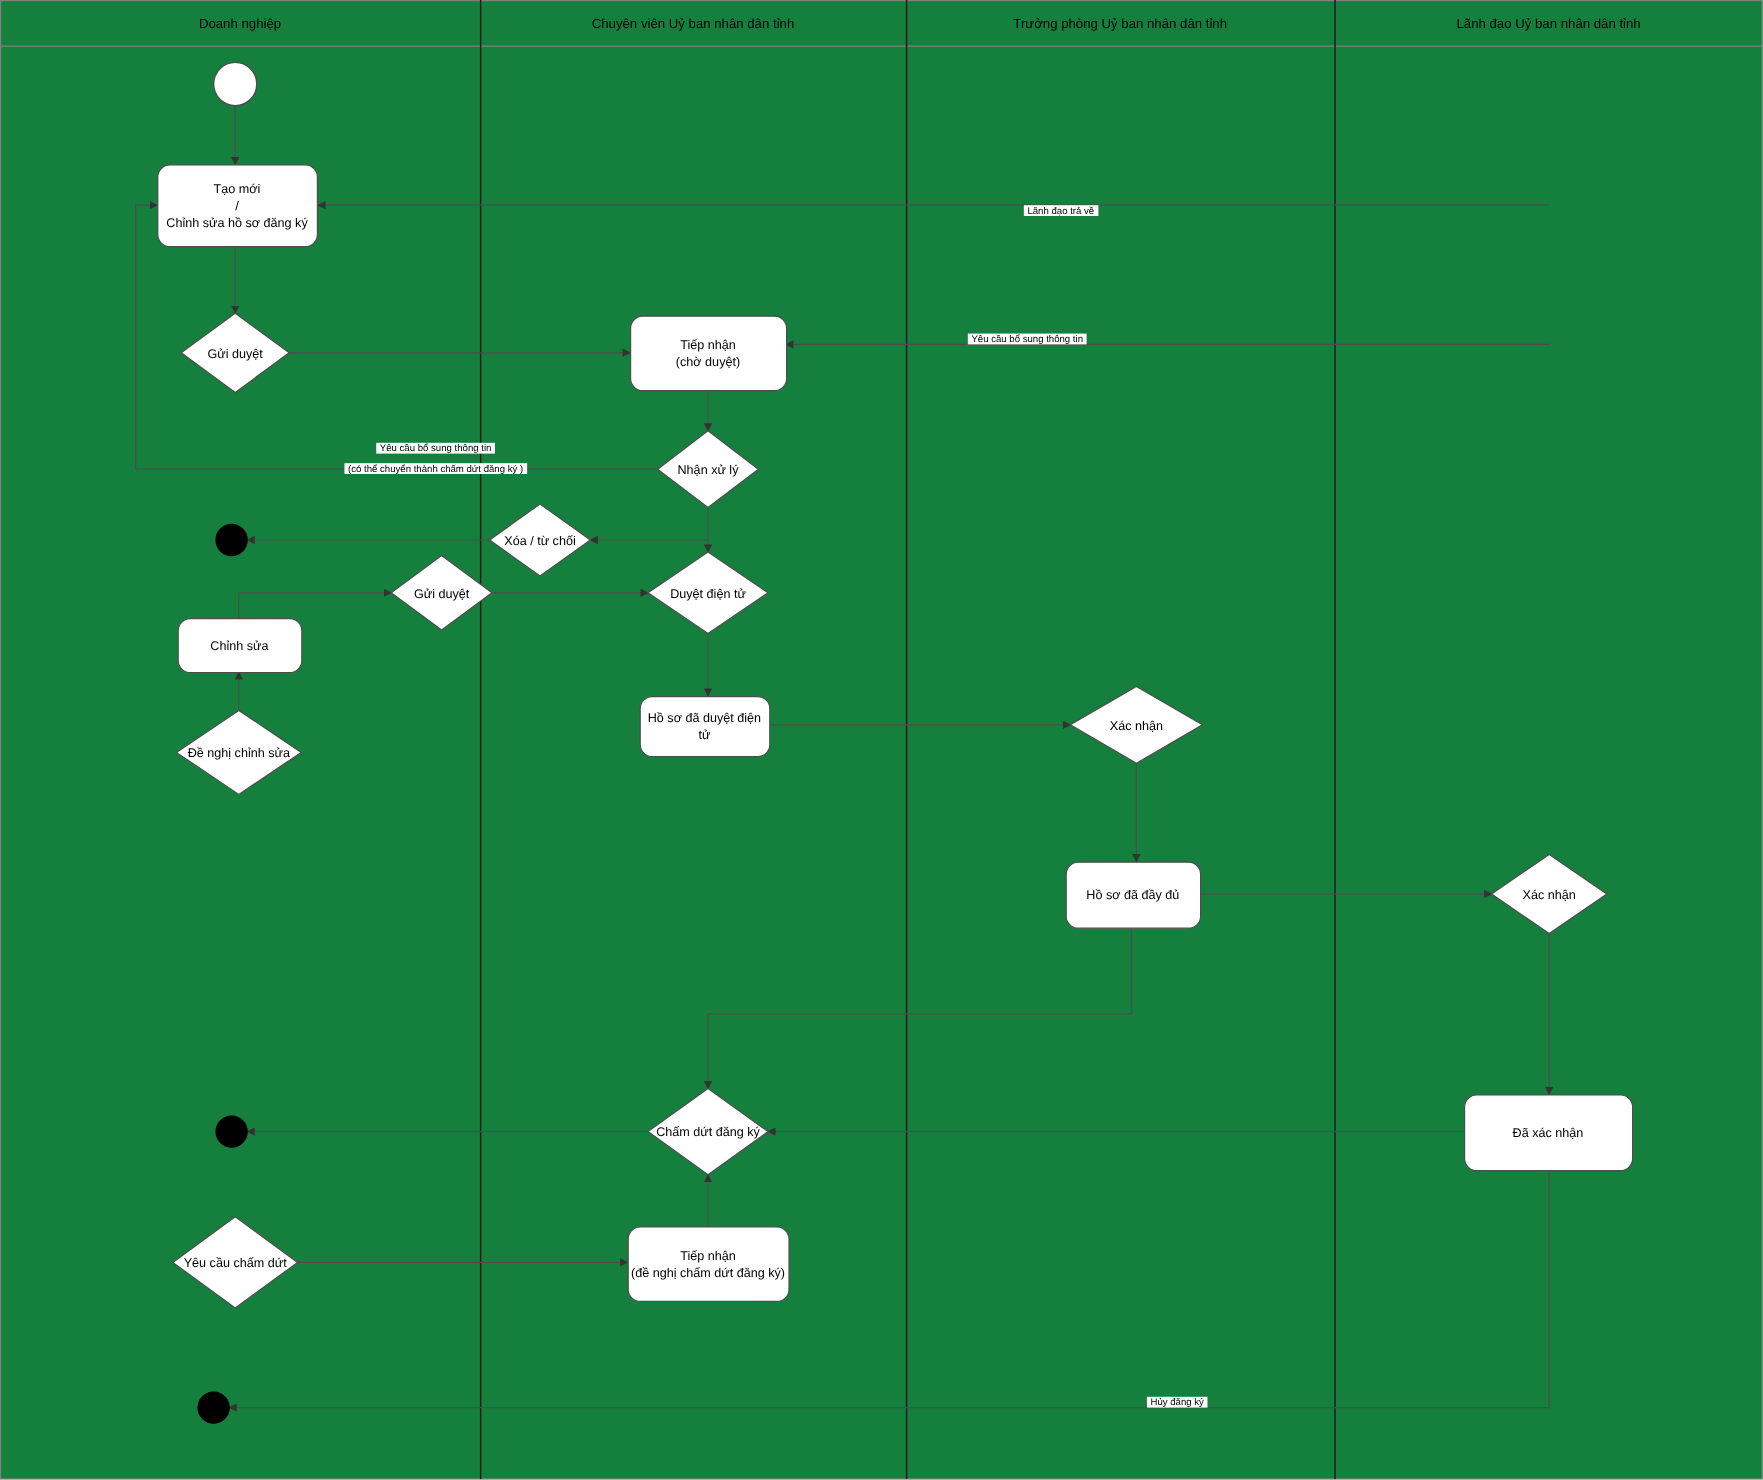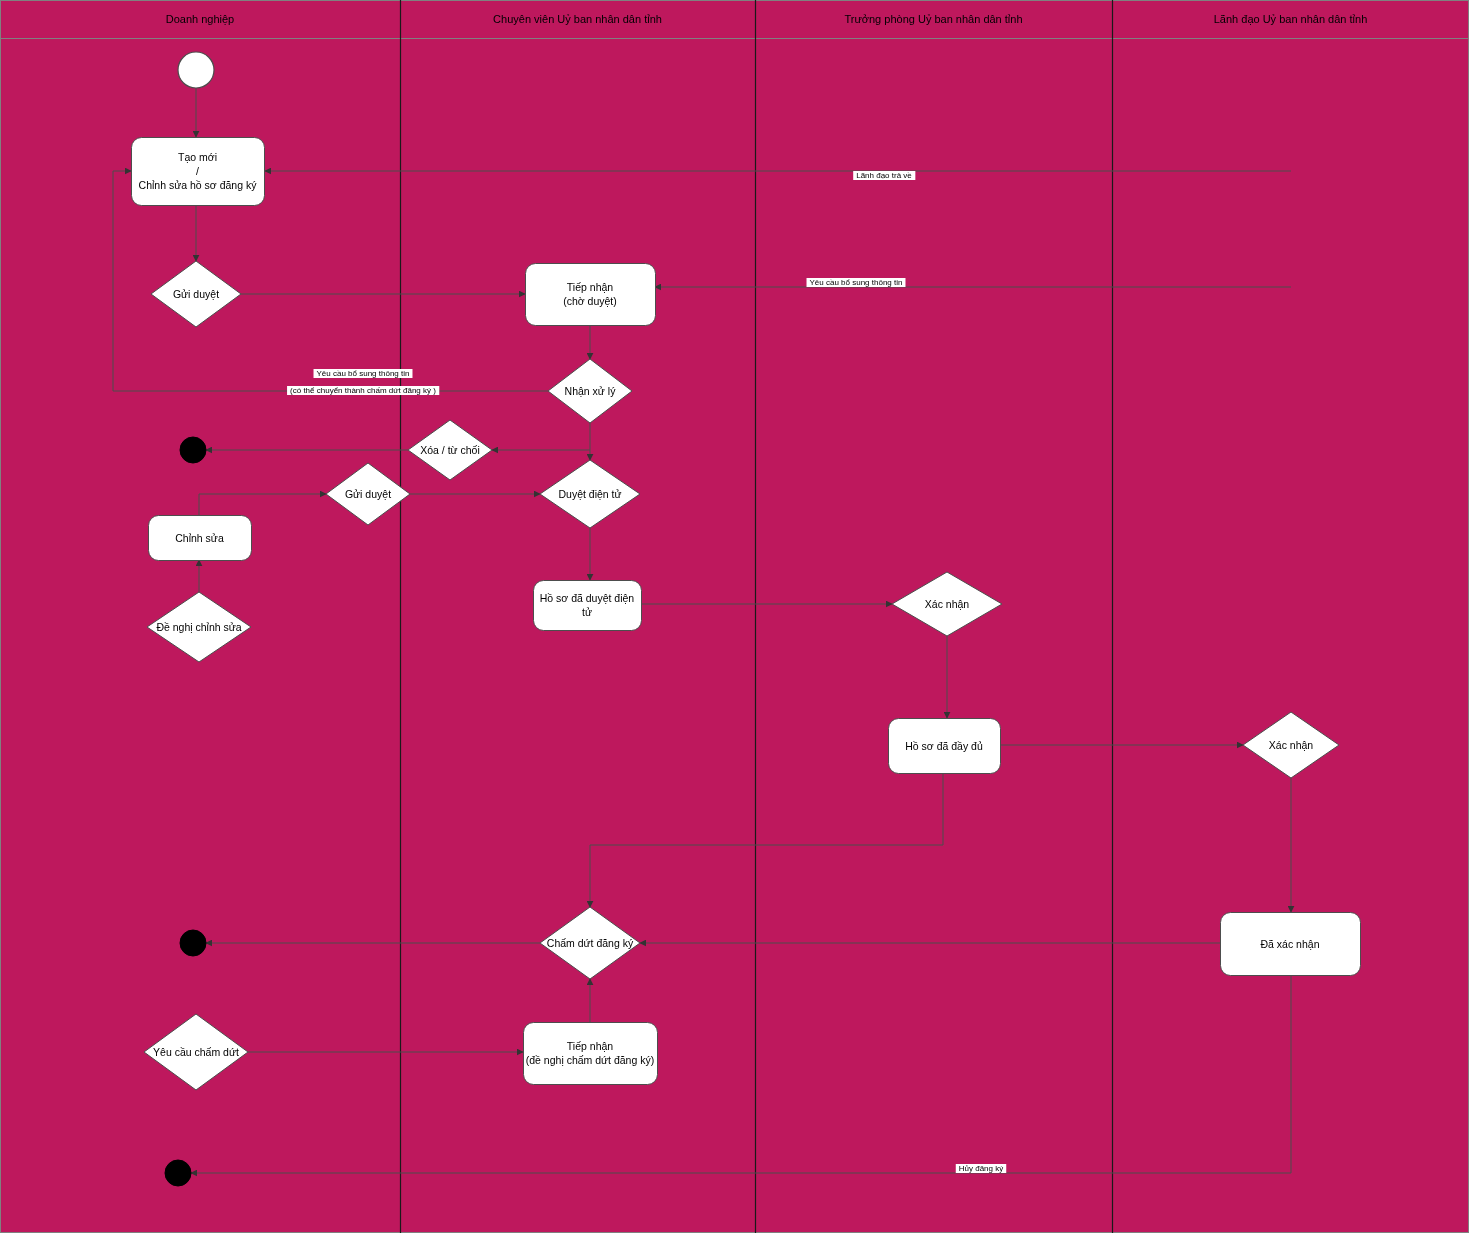--- a/index.html
+++ b/index.html
@@ -11,21 +11,21 @@
   body {
     font-family: "Liberation Sans", sans-serif;
     width: 1469px;
     height: 1233px;
     overflow: hidden;
   }
   #diagram-root {
     position: relative;
     width: 1469px;
     height: 1233px;
-    background: #be185d;
+    background: #15803d;
   }
   svg.canvas {
     position: absolute;
     top: 0;
     left: 0;
     width: 1469px;
     height: 1233px;
     display: block;
   }
   .lane-header-text {

